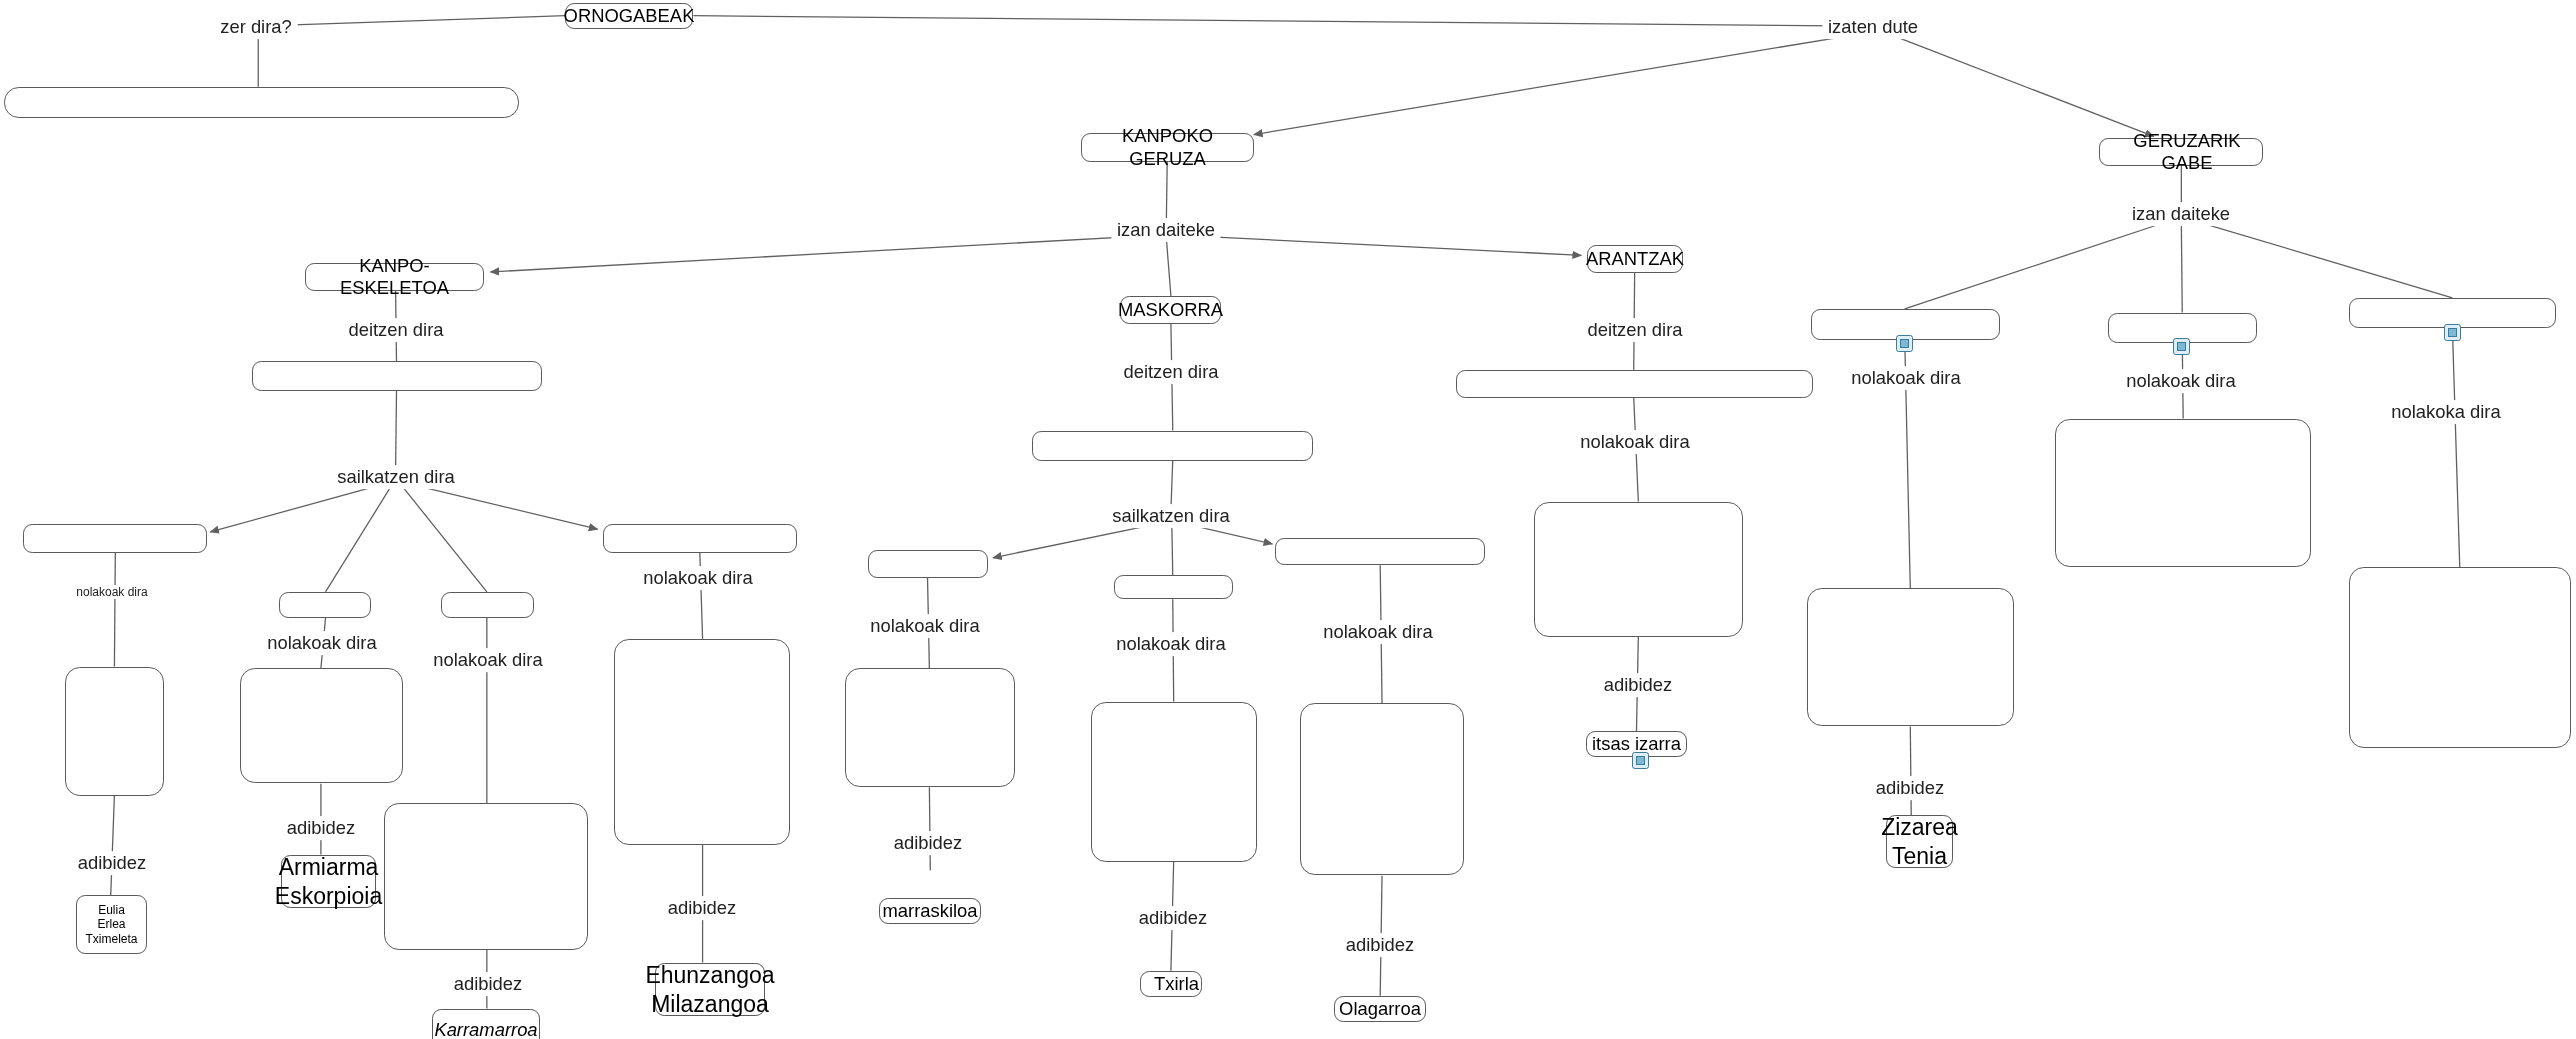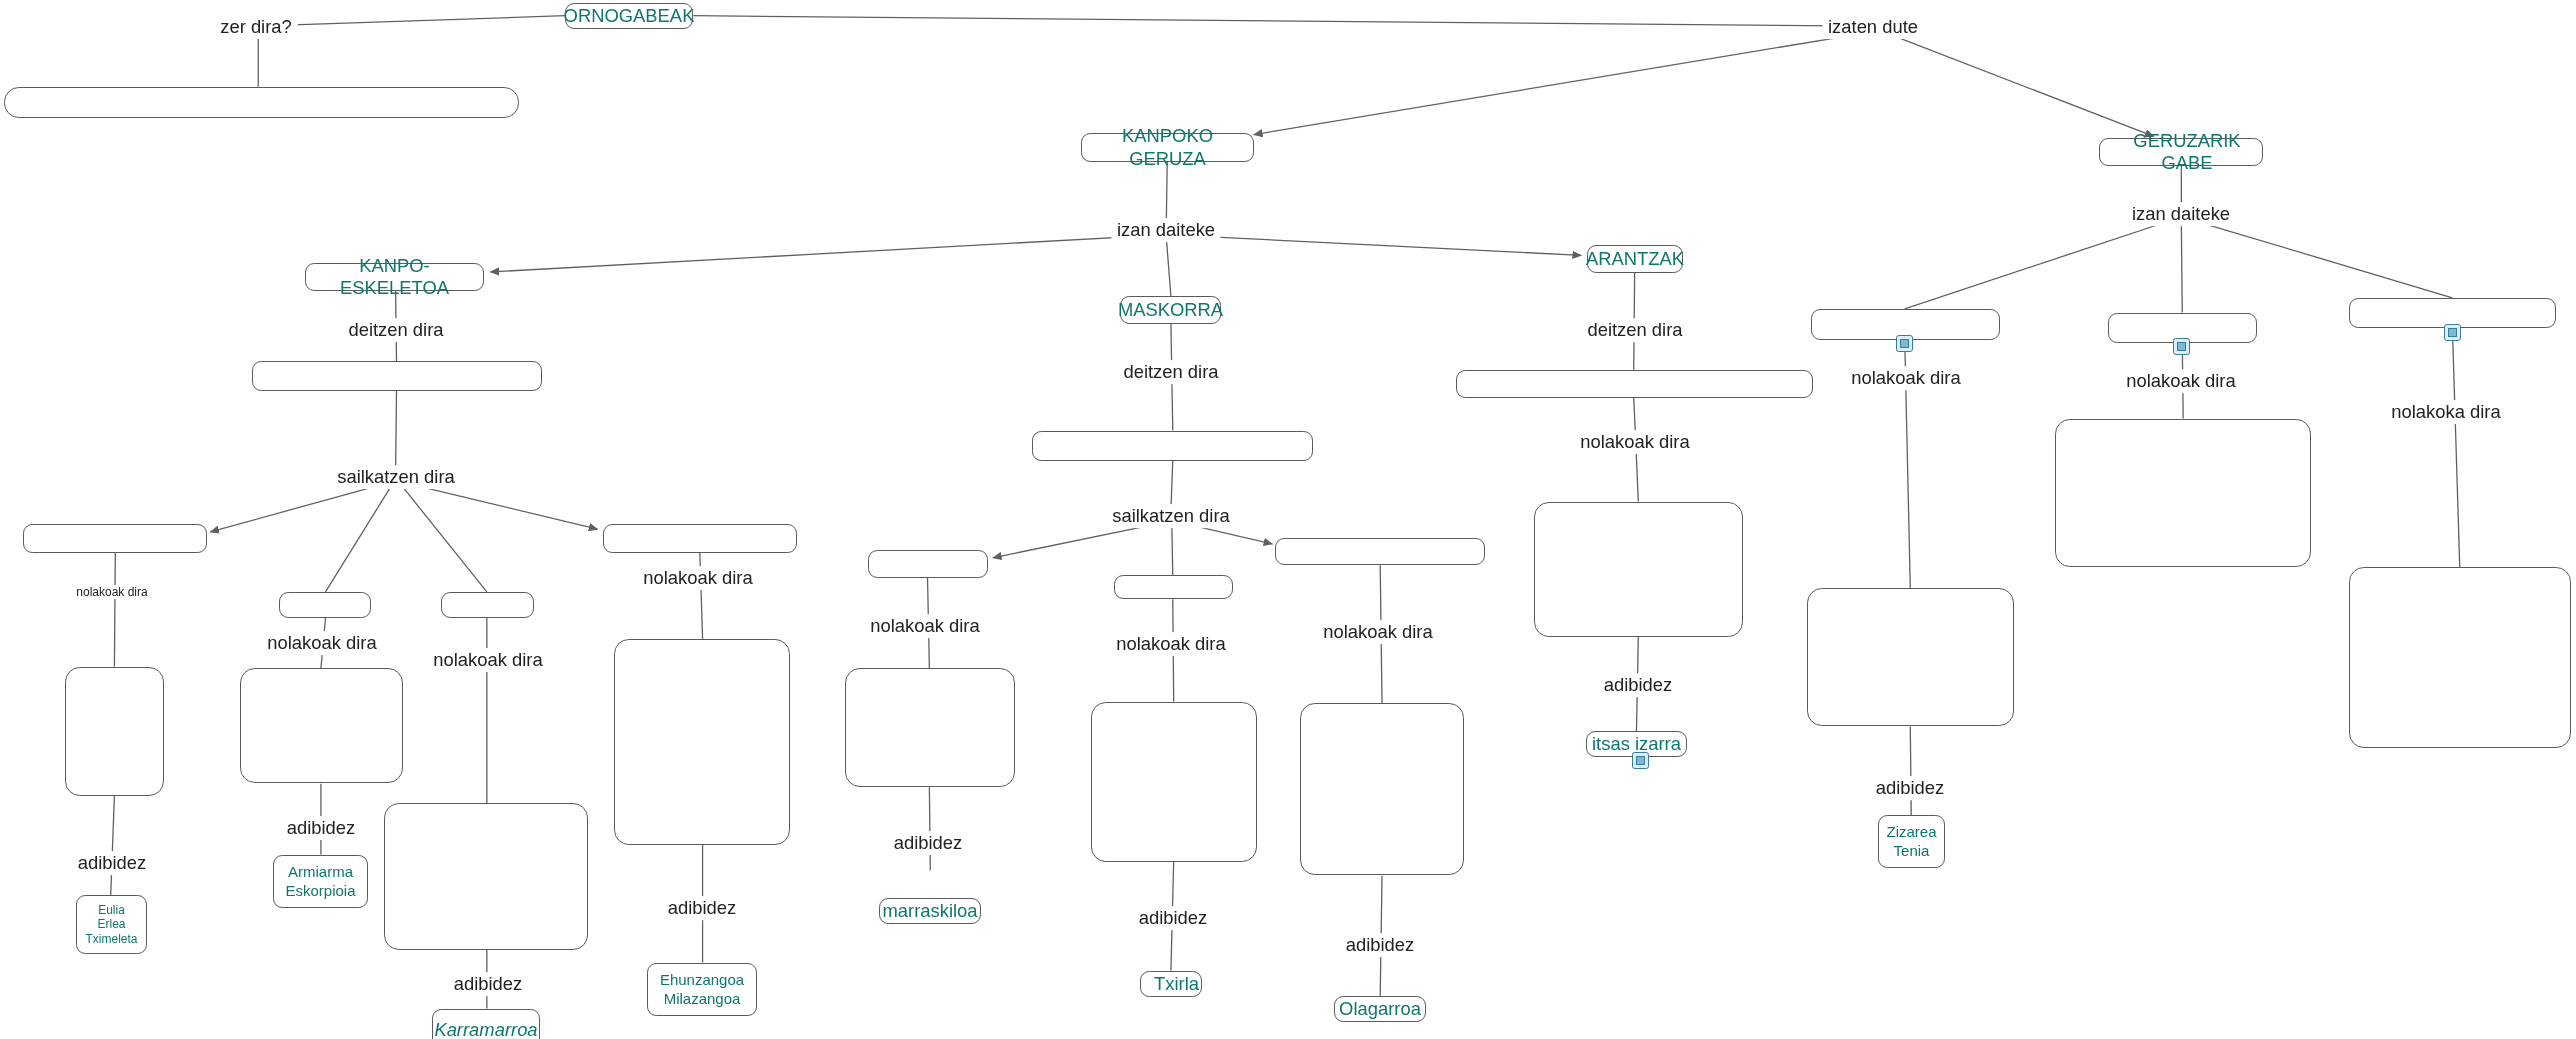--- a/index.html
+++ b/index.html
@@ -11,29 +11,29 @@
     overflow:hidden;
   }
   svg.edges { position:absolute; left:0; top:0; }
   .concept {
     position:absolute;
     display:flex; align-items:center; justify-content:center;
     text-align:center;
     border:1.3px solid #5a5a5a;
     border-radius:9.2px;
     background:#ffffff;
-    font-size:18.4px; color:#0f766e;
+    font-size:18.4px; color:#000000;
     white-space:pre-line;
     line-height:1.22;
     box-sizing:border-box;
     z-index:2;
   }
   .concept.big { border-radius:14.8px; }
   .concept.tiny-text { font-size:12px; }
-  .concept.mid-text { font-size:15px; }
+  .concept.mid-text { font-size:23px;margin-left:8px; }
   .label {
     position:absolute;
     transform:translate(-50%,-50%);
     background:#ffffff;
     padding:0.9px 5.5px;
     font-size:18.4px; color:#222222;
     white-space:nowrap;
     z-index:3;
   }
   .label.small { font-size:12px; padding:0 2.8px; }

